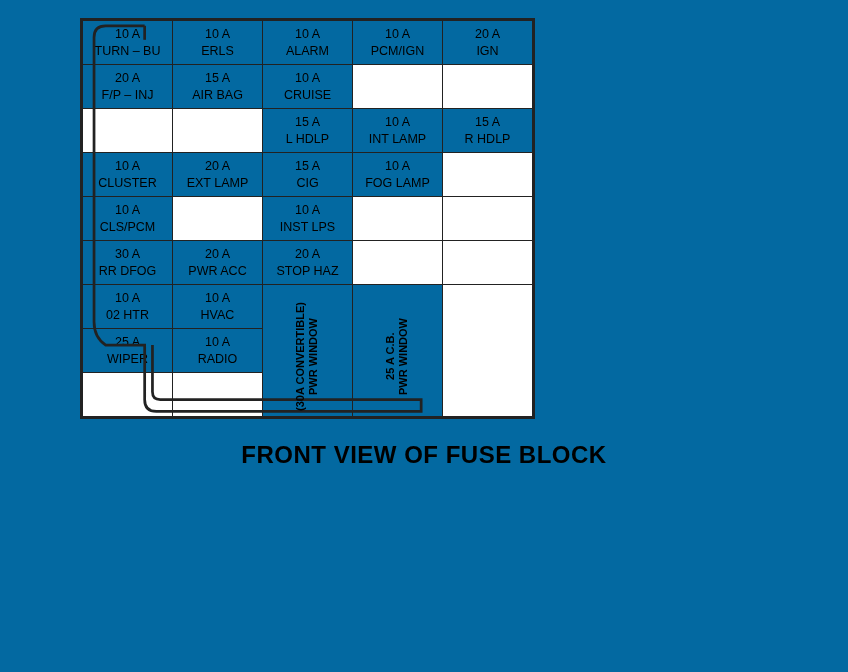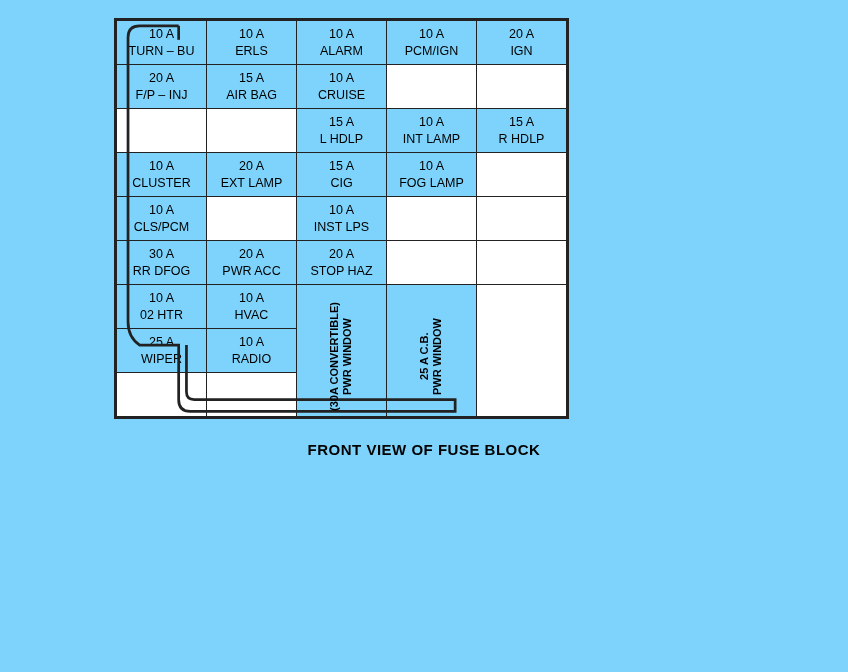--- a/index.html
+++ b/index.html
@@ -9,24 +9,23 @@
       display: flex;
       justify-content: center;
       align-items: center;
       width: 848px;
       height: 672px;
       overflow: hidden;
     }
     .page-container {
       display: flex;
       flex-direction: column;
-      align-items: center;
       width: 848px;
       height: 672px;
-      background: #7dd3fc;
+      background: #0369a1;
       position: relative;
     }
     .diagram-area {
       position: relative;
       width: 780px;
       margin-top: 18px;
     }
     
     .bracket-svg {
       position: absolute;
@@ -68,21 +67,21 @@
       writing-mode: vertical-rl;
       transform: rotate(180deg);
       display: inline-block;
       font-size: 11px;
       font-weight: bold;
       line-height: 1.2;
       text-align: center;
       white-space: nowrap;
     }
     .title-text {
-      font-size: 15px;
+      font-size: 24px;
       font-weight: bold;
       text-align: center;
       margin-top: 18px;
       letter-spacing: 0.5px;
       font-family: Arial, sans-serif;
     }
     
     .fuse-outer {
       border: 2.5px solid #222;
       display: inline-block;

